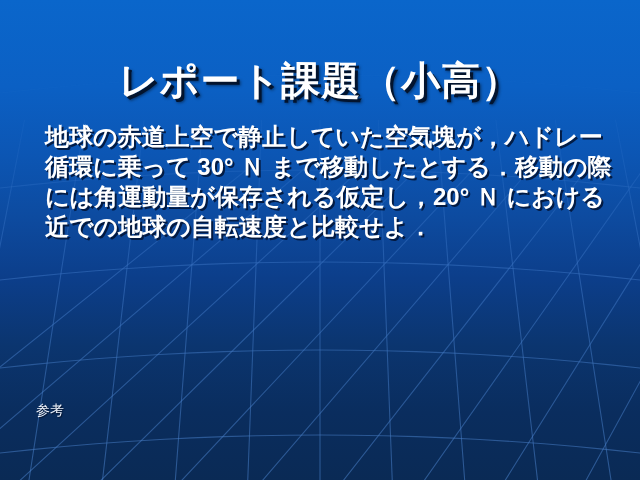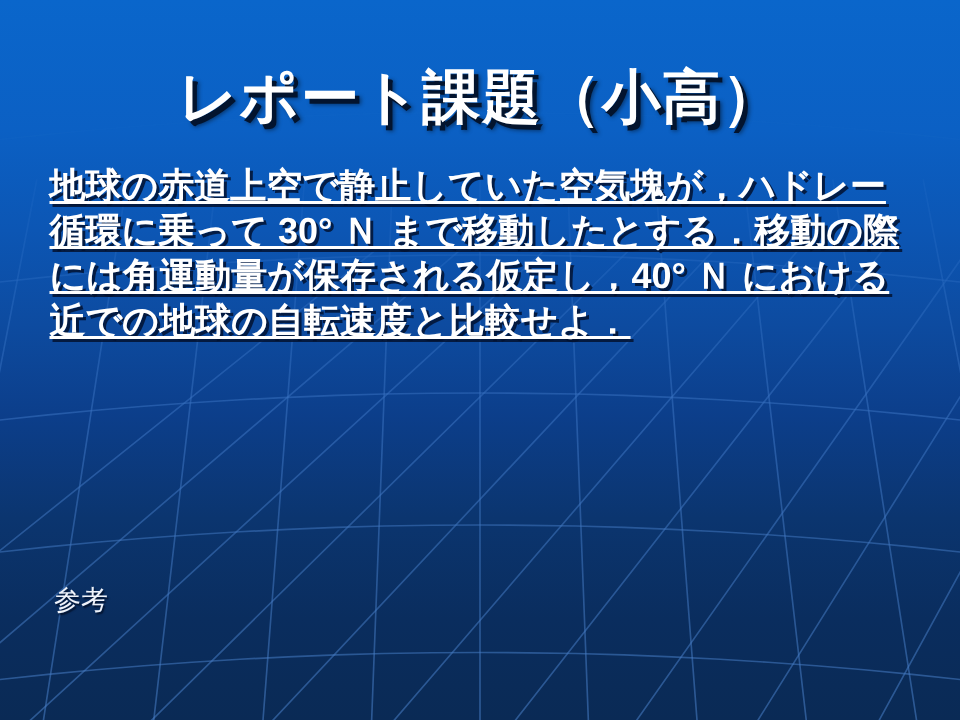--- a/index.html
+++ b/index.html
@@ -12,47 +12,47 @@
       #0a66cb 0%, #0b60c4 18%, #0c56b4 32%,
       #0d4ba0 45%, #0c3e8a 58%, #0b356f 72%,
       #0a2d5e 86%, #0a2a55 100%);
   }
   .graticule{
     position:absolute;left:0;top:0;width:640px;height:480px;
     pointer-events:none;
   }
   .title{
     position:absolute;top:38px;left:0;right:0;
-    margin:0;
+    margin:16px;
     text-align:center;
     font-size:39px;
     font-weight:bold;
     letter-spacing:1px;
     color:#ffffff;
     text-shadow:3px 3px 0 #03142e, 4px 4px 3px rgba(0,0,0,0.45);
     white-space:nowrap;
   }
   .body-text{
     position:absolute;top:110px;left:33px;right:14px;
     color:#ffffff;
     font-size:24px;
     font-weight:bold;
     line-height:30px;
   }
-  .body-text p{margin:0;text-decoration:underline;}
+  .body-text p{margin:12px;}
   .body-text p + p{margin-top:28px;}
   .body-text .line{
     display:block;
     white-space:nowrap;
     text-shadow:2px 2px 0 rgba(2,18,48,0.85);
   }
   .reference{
-    position:absolute;left:36px;top:388px;right:10px;
+    position:absolute;left:36px;top:398px;right:10px;
     color:#eef2fa;
-    font-size:18px;
+    font-size:14px;
     font-weight:normal;
     line-height:24px;
     text-shadow:1px 1px 1px rgba(0,10,30,0.75);
   }
   .reference .ref-url{
     padding-left:26px;
     white-space:nowrap;
     letter-spacing:0.2px;
   }
 </style>
@@ -109,21 +109,21 @@
         <path d="M0,453.0 L32,449.6 L64,446.5 L96,443.8 L128,441.5 L160,439.5 L192,437.9 L224,436.6 L256,435.7 L288,435.2 L320,435.0 L352,435.2 L384,435.7 L416,436.6 L448,437.9 L480,439.5 L512,441.5 L544,443.8 L576,446.5 L608,449.6 L640,453.0"></path>
       </g>
   </svg>
 
   <h1 class="title">レポート課題（小高）</h1>
 
   <div class="body-text">
     <p>
       <span class="line">地球の赤道上空で静止していた空気塊が，ハドレー</span>
       <span class="line">循環に乗って 30° Ｎ まで移動したとする．移動の際</span>
-      <span class="line">には角運動量が保存される仮定し，40° Ｎ における</span>
+      <span class="line">には角運動量が保存される仮定し，20° Ｎ における</span>
       <span class="line">近での地球の自転速度と比較せよ．</span>
     </p>
   </div>
 
   <div class="reference">
     <div class="ref-label">参考</div>
   </div>
 
 </div>
 

